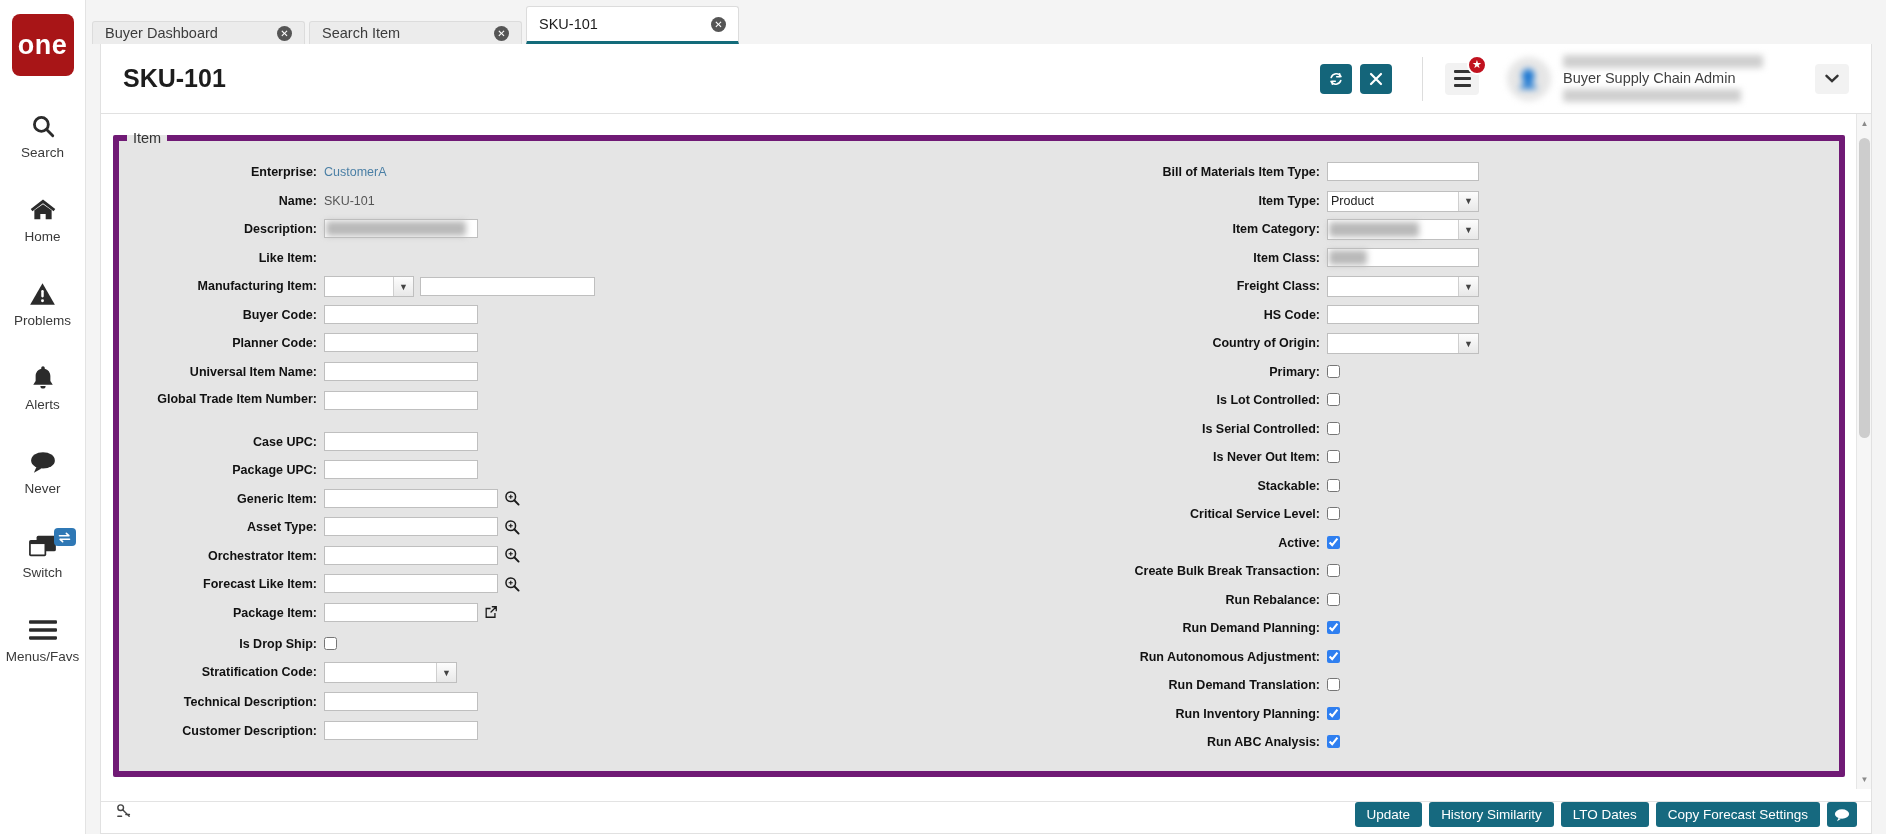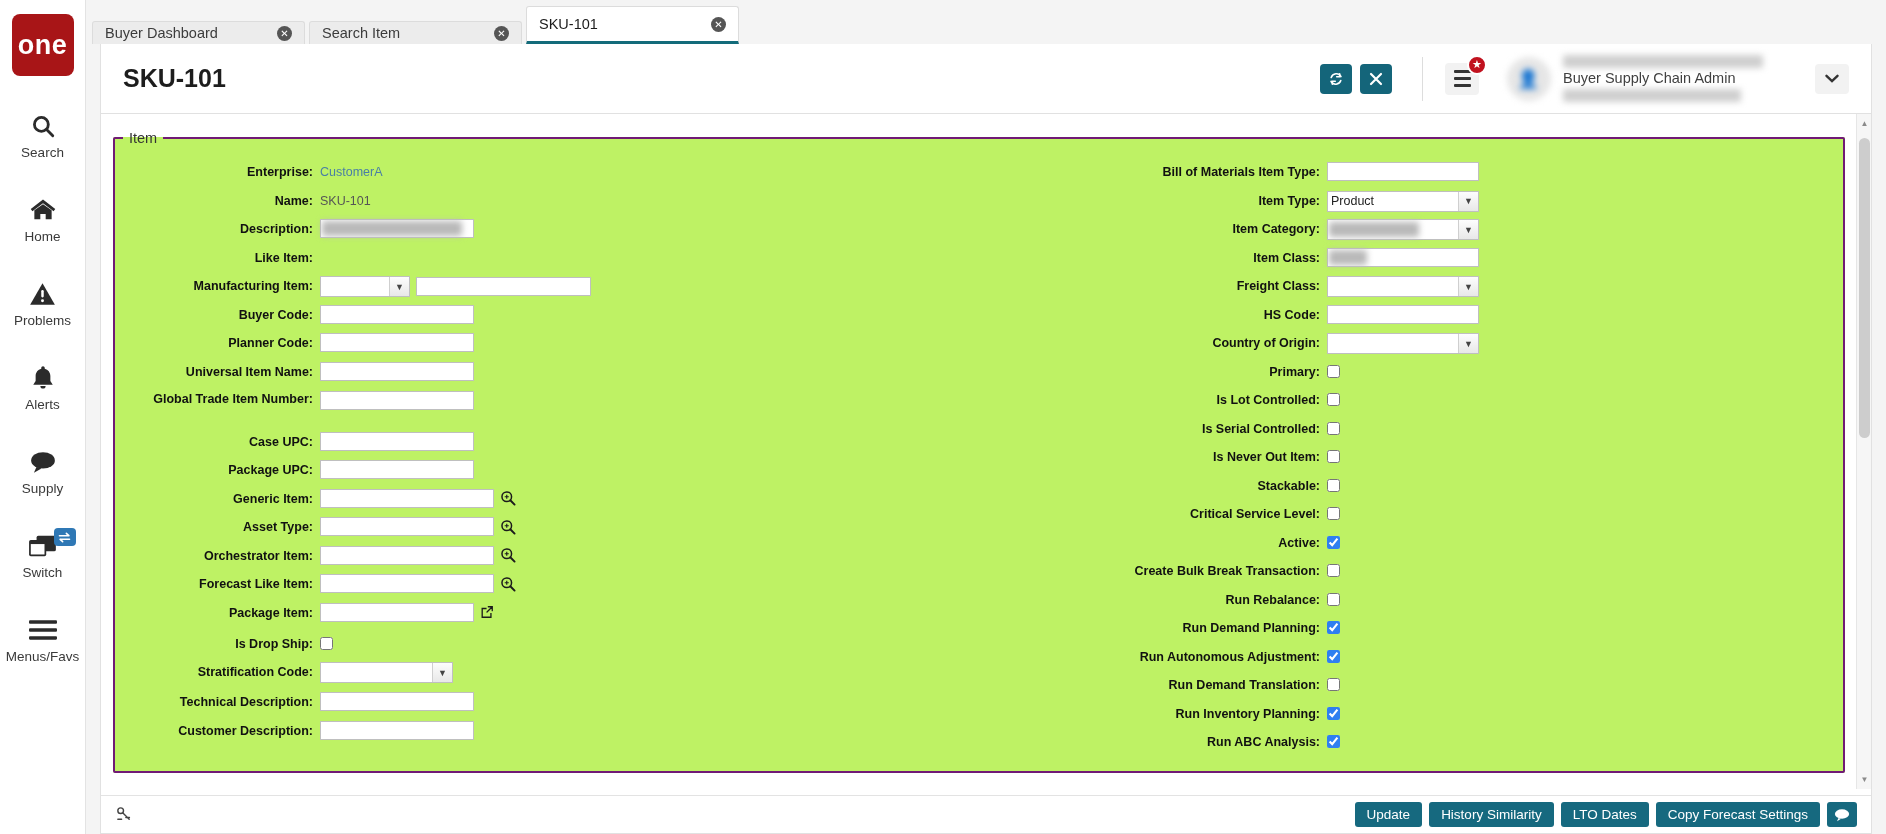--- a/index.html
+++ b/index.html
@@ -113,22 +113,22 @@
 
   
   .content {
     flex:1; background: #fff; margin: 0 14px 0 14px;
     border:1px solid #e1e1e1; border-top:none;
     position: relative; overflow: hidden;
   }
   .scroll-area { position:absolute; inset: 0 16px 44px 0; overflow:hidden; }
 
   fieldset.item-box {
-    margin: 16px 10px 0 12px; border:2px solid #701a75; border-radius:2px;
-    padding: 6px 0 10px 0; background:#bef264;
+    margin: 16px 10px 0 12px; border:6px solid #701a75; border-radius:2px;
+    padding: 6px 0 10px 0; background:#e5e5e5;
   }
   fieldset.item-box > legend {
     font-size: 14.5px; color:#333; padding: 0 6px; margin-left: 8px;
   }
 
   .cols { display:flex; padding-top: 10px; }
   .col { width: 50%; }
   .col-right { padding-left: 38px; }
 
   .row {
@@ -174,23 +174,23 @@
   .mag { width:16px; height:16px; cursor:pointer; color:#1b1b1b; }
   .extlink { width:14px; height:14px; cursor:pointer; color:#1b1b1b; }
 
   input.cb {
     width: 13px; height: 13px; margin: 3px 0 0 0; cursor:pointer;
     accent-color: #2f7ff0;
   }
 
   
   .footer {
-    position:absolute; left:0; right:0; bottom:0; height:38px;
+    position:absolute; left:0; right:0; bottom:0; height:32px;
     background:#fff; border-top:1px solid #e3e3e3;
-    display:flex; align-items:center; padding: 0 14px 0 14px;
+    display:flex; align-items:flex-start; padding: 0 14px 0 14px;
   }
   .foot-left-ico { color:#444; font-size:15px; }
   .foot-right { margin-left:auto; display:flex; align-items:center; gap:7px; }
   .btn {
     background:#16697f; color:#fff; border:none; border-radius:3px;
     font-size:13.5px; font-family:"Liberation Sans", sans-serif;
     height:25px; padding: 0 12px; cursor:pointer;
   }
   .chat-btn {
     background:#16697f; color:#fff; border-radius:3px; width:30px; height:25px;
@@ -266,21 +266,21 @@
       <span class="rail-lbl">Alerts</span>
     </div>
 
     <div class="rail-item">
       <span class="rail-ico">
         <svg width="28" height="24" viewBox="0 0 26 22" fill="#2b2b2b">
             <ellipse cx="13" cy="9.5" rx="11" ry="7.6"></ellipse>
             <path d="M7 15.5 4.6 21l7-4z"></path>
           </svg>
       </span>
-      <span class="rail-lbl">Supply</span>
+      <span class="rail-lbl">Never</span>
     </div>
 
     <div class="rail-item">
       <span class="rail-ico">
         <svg width="30" height="24" viewBox="0 0 28 22" fill="#2b2b2b">
             <rect x="8" y="1.5" width="18" height="14.5" rx="1.6"></rect>
             <rect x="1" y="5.5" width="16" height="15" rx="1.6"></rect>
             <rect x="2.6" y="9.2" width="12.8" height="9.7" fill="#fff"></rect>
           </svg>
       </span>

